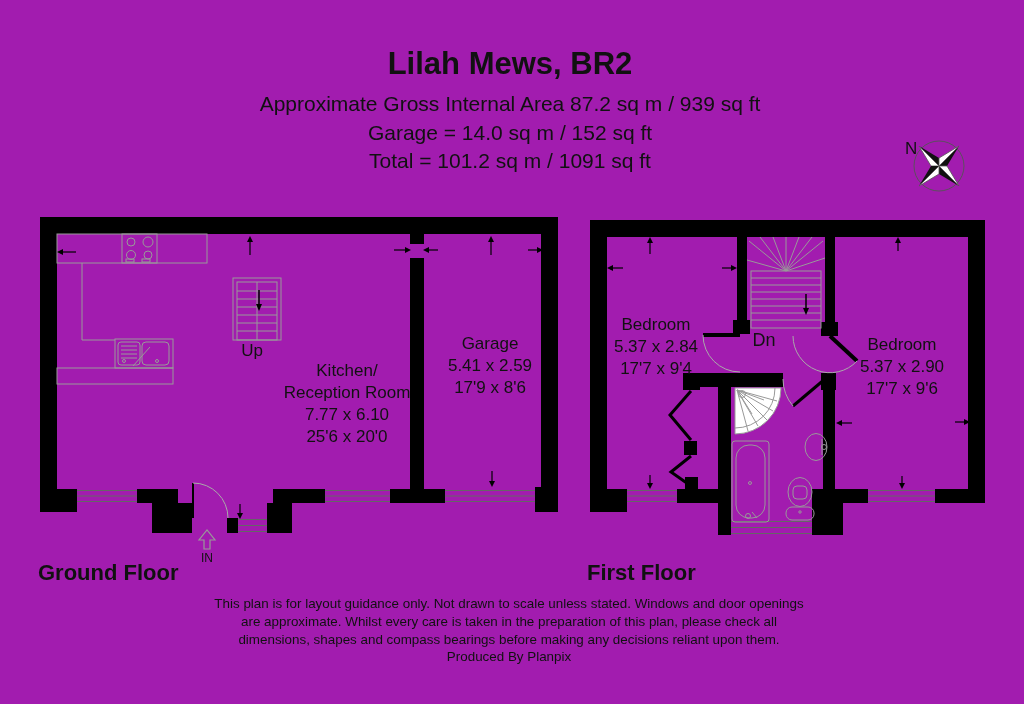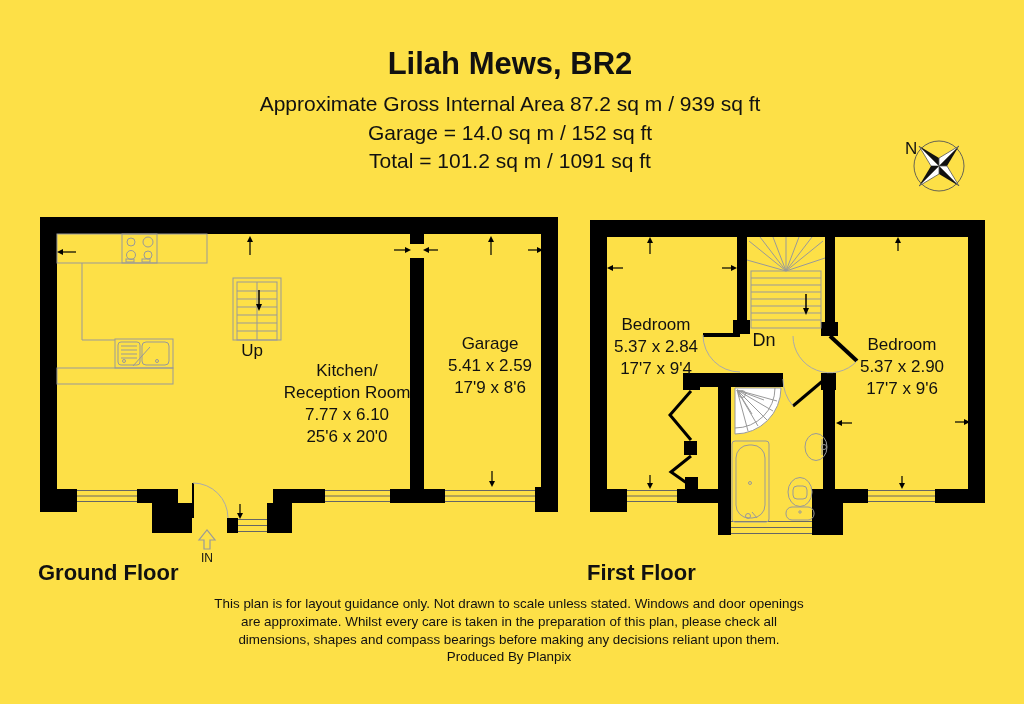--- a/index.html
+++ b/index.html
@@ -1,16 +1,16 @@
 <!DOCTYPE html>
 <html><head>
 <meta charset="utf-8">
 <style>
   html,body{margin:0;padding:0;background:#fff;}
-  .canvas{position:relative;width:1024px;height:704px;background:#fde047;overflow:hidden;
+  .canvas{position:relative;width:1024px;height:704px;background:#a21caf;overflow:hidden;
           font-family:"Liberation Sans","DejaVu Sans",sans-serif;}
   svg{position:absolute;left:0;top:0;}
   text{fill:#111;}
   .t-title{font-size:31px;font-weight:bold;}
   .t-sub{font-size:21px;}
   .t-floor{font-size:22px;font-weight:bold;}
   .t-room{font-size:17px;}
   .t-dir{font-size:17px;}
   .t-dn{font-size:18px;}
   .t-in{font-size:12px;}

